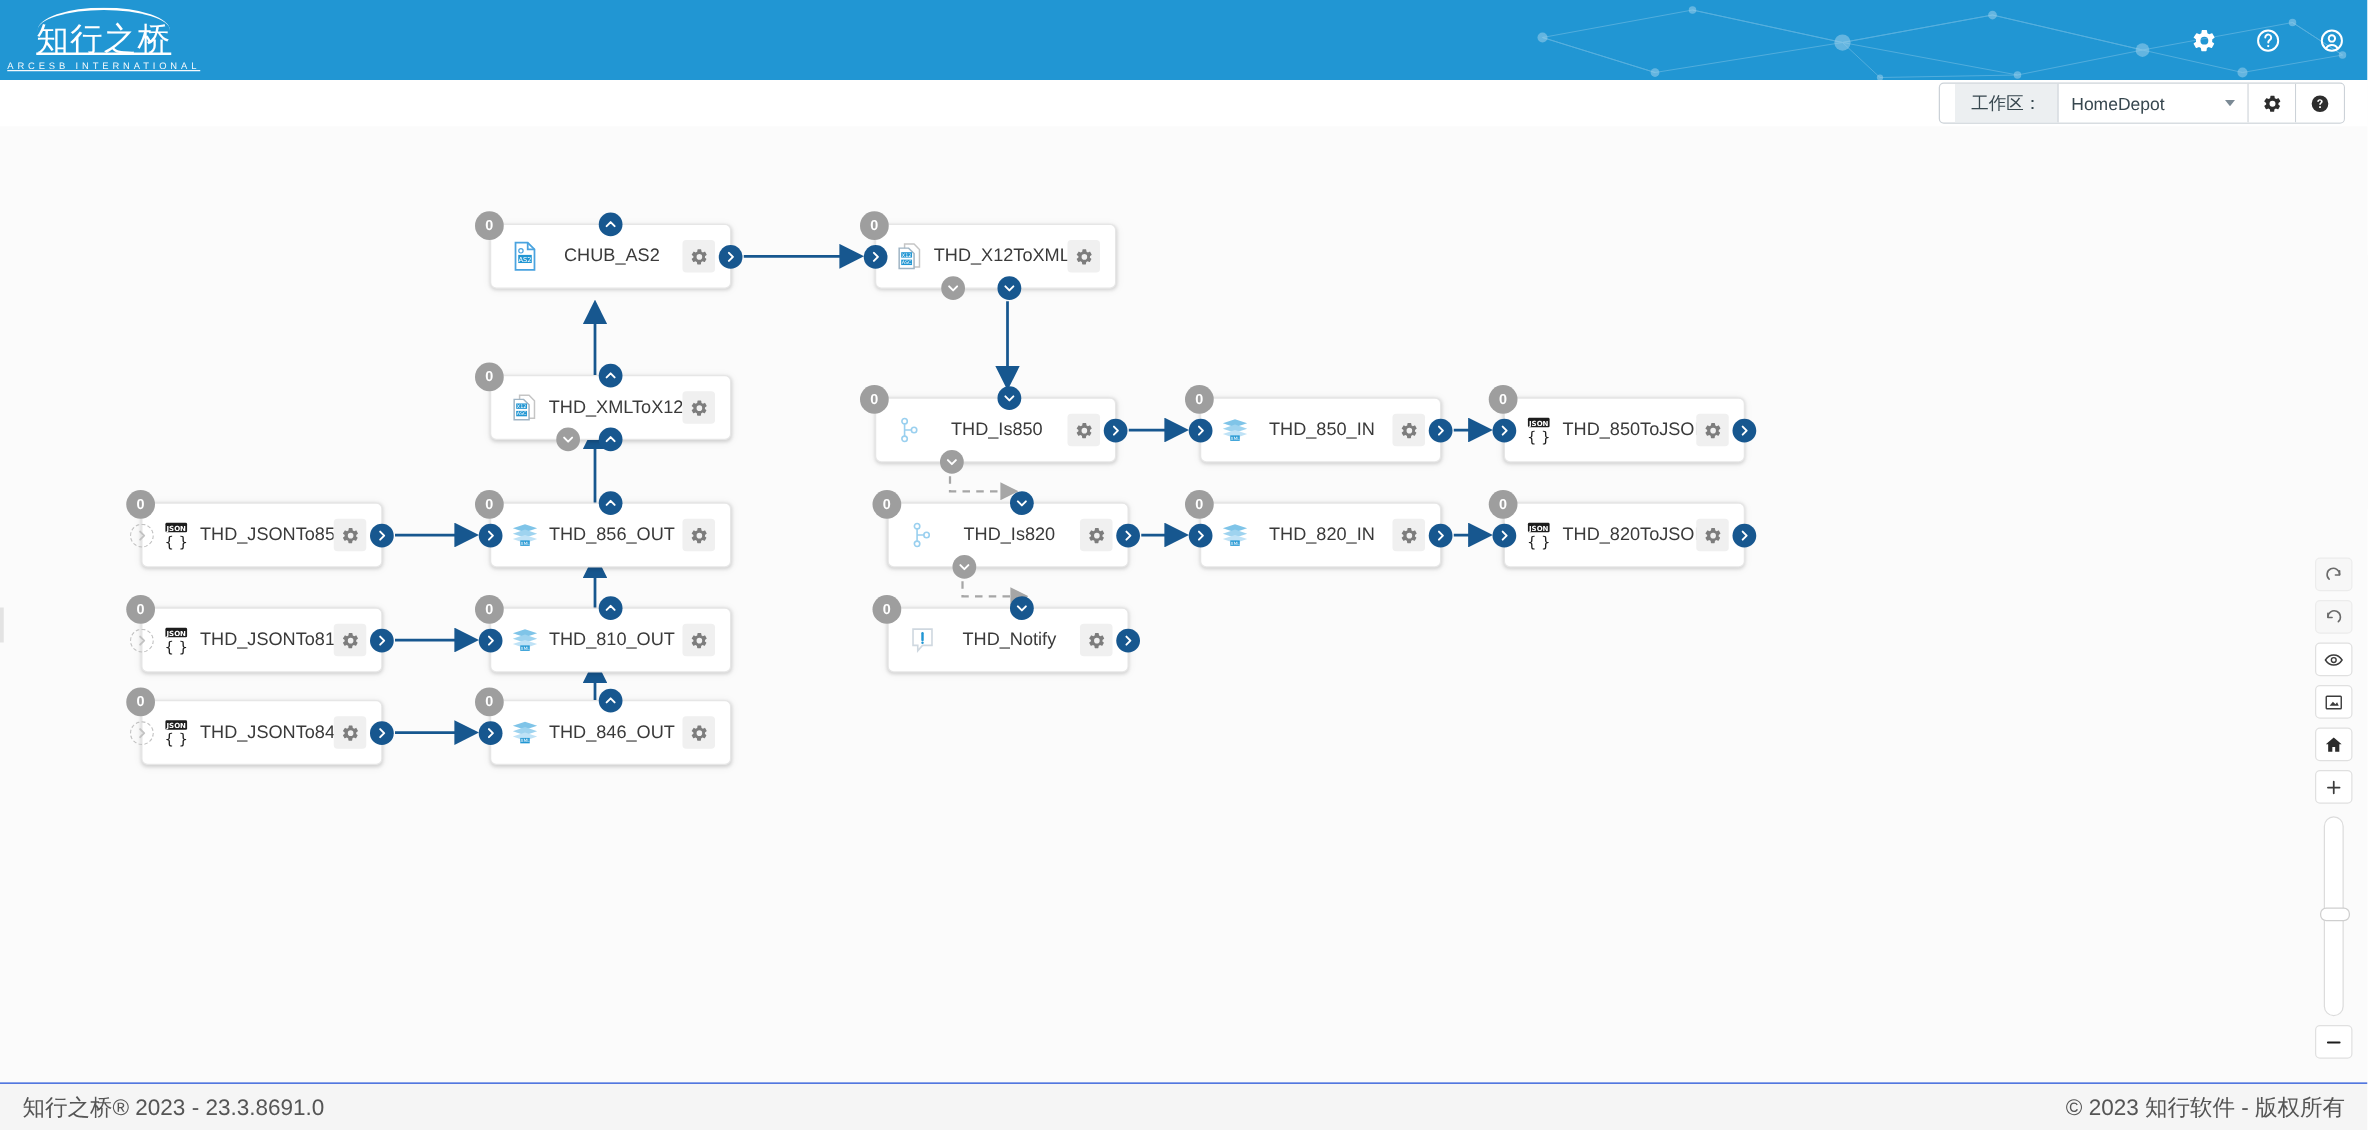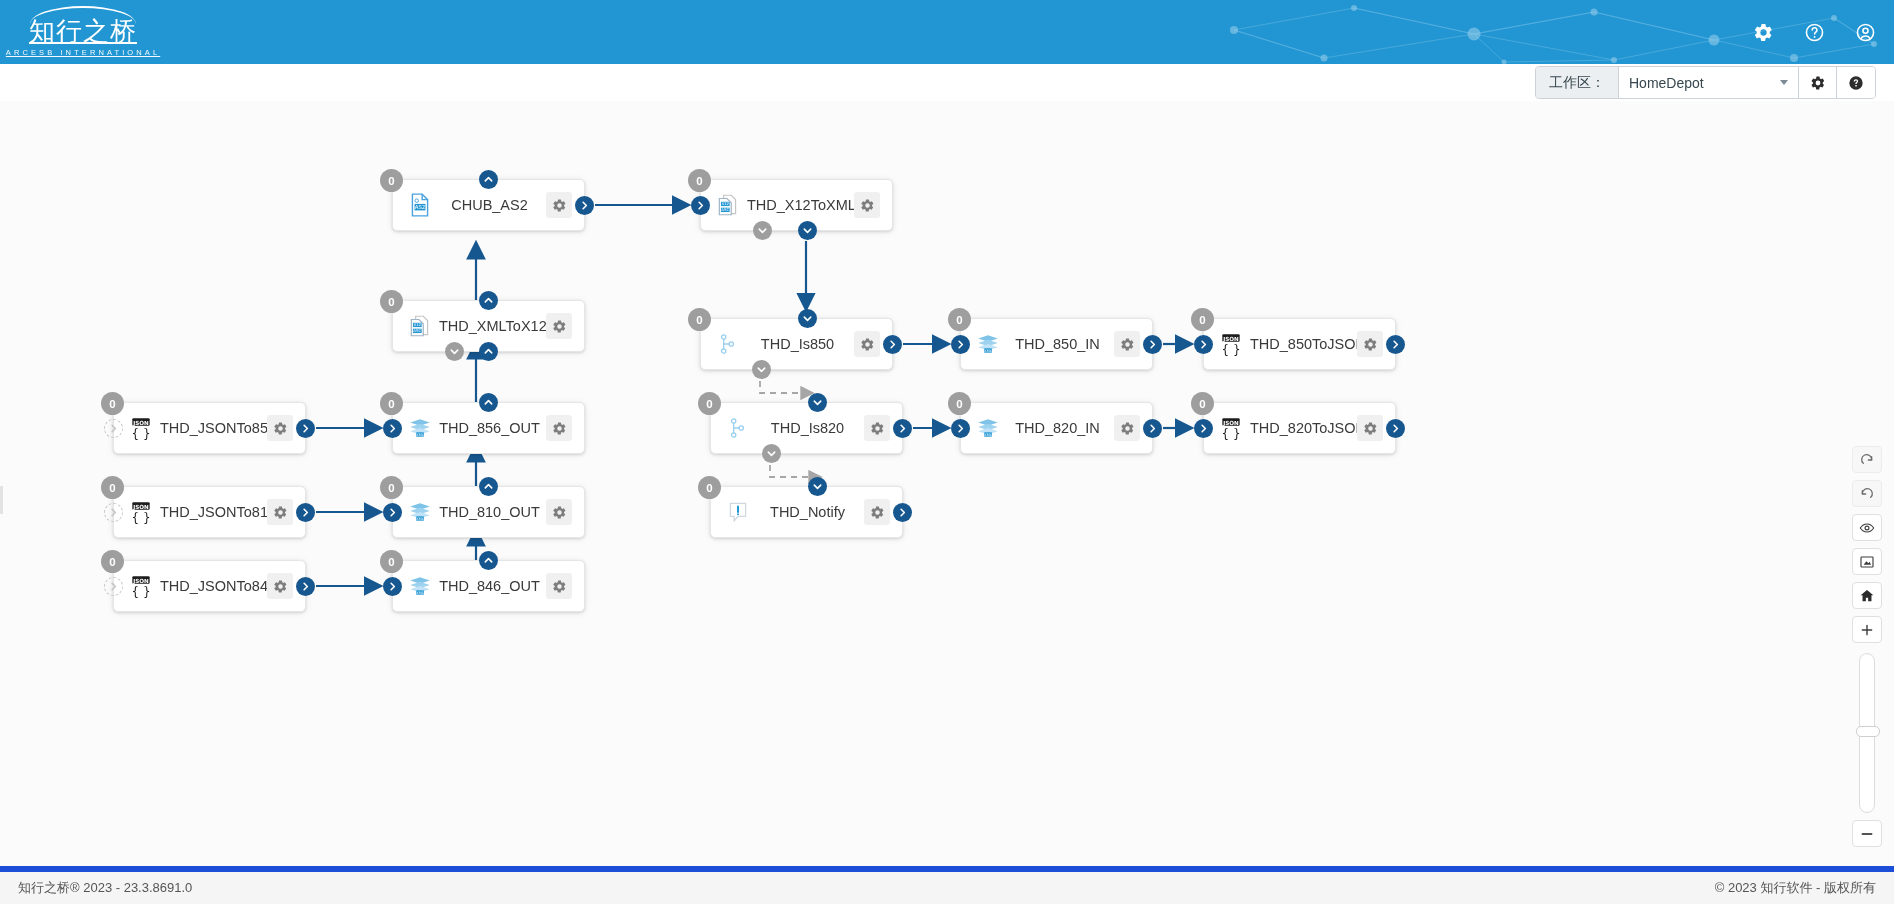--- a/index.html
+++ b/index.html
@@ -70,31 +70,31 @@
     height: 64px; display: flex; align-items: center; gap: 30px;
   }
   .hicon { width: 21px; height: 21px; cursor: pointer; color: #fff; display:block; }
 
   
   .wsbar {
     position: absolute; right: 18px; top: 66px;
     display: flex; align-items: stretch;
     height: 33px;
     border: 1px solid #ccd2d8; border-radius: 4px;
-    background: #fff; overflow: hidden;
+    background: #fff; overflow: hidden; padding-left: 12px;
   }
   .ws-label {
     display: flex; align-items: center;
     padding: 0 13px; background: #eceff1;
     color: #37474f; font-size: 14px; white-space: nowrap;
     border-right: 1px solid #ccd2d8;
   }
   .ws-select {
     display: flex; align-items: center; justify-content: space-between;
-    width: 180px; padding: 0 10px;
+    width: 152px; padding: 0 10px;
     background: #fff; color: #37474f; font-size: 14px;
     border-right: 1px solid #ccd2d8; cursor: pointer;
   }
   .ws-select .caret {
     border-left: 4px solid transparent;
     border-right: 4px solid transparent;
     border-top: 5px solid #7b8a95;
   }
   .ws-btn {
     width: 38px; display: flex; align-items: center; justify-content: center;
@@ -211,24 +211,24 @@
     position: absolute; left: -4px; top: 72px;
     width: 24px; height: 11px;
     background: #fff; border: 1px solid #cfcfcf; border-radius: 5px;
   }
 
   
   .footer {
     position: absolute; left: 0; bottom: 0;
     width: 1894px; height: 38px;
     background: #f5f5f5;
-    border-top: 6px solid #1d4ed8;
+    border-top: 1px solid #1d4ed8;
     display: flex; align-items: center; justify-content: space-between;
     padding: 0 18px;
-    font-size: 13px; color: #555;
+    font-size: 18px; color: #555;
   }
 </style>
 </head>
 <body>
 
 <div class="app">
 
   <div class="header">
     <svg class="header-netbg" viewBox="0 0 720 64">
       <g stroke="#ffffff" stroke-width="0.7" opacity="0.45" fill="none">

